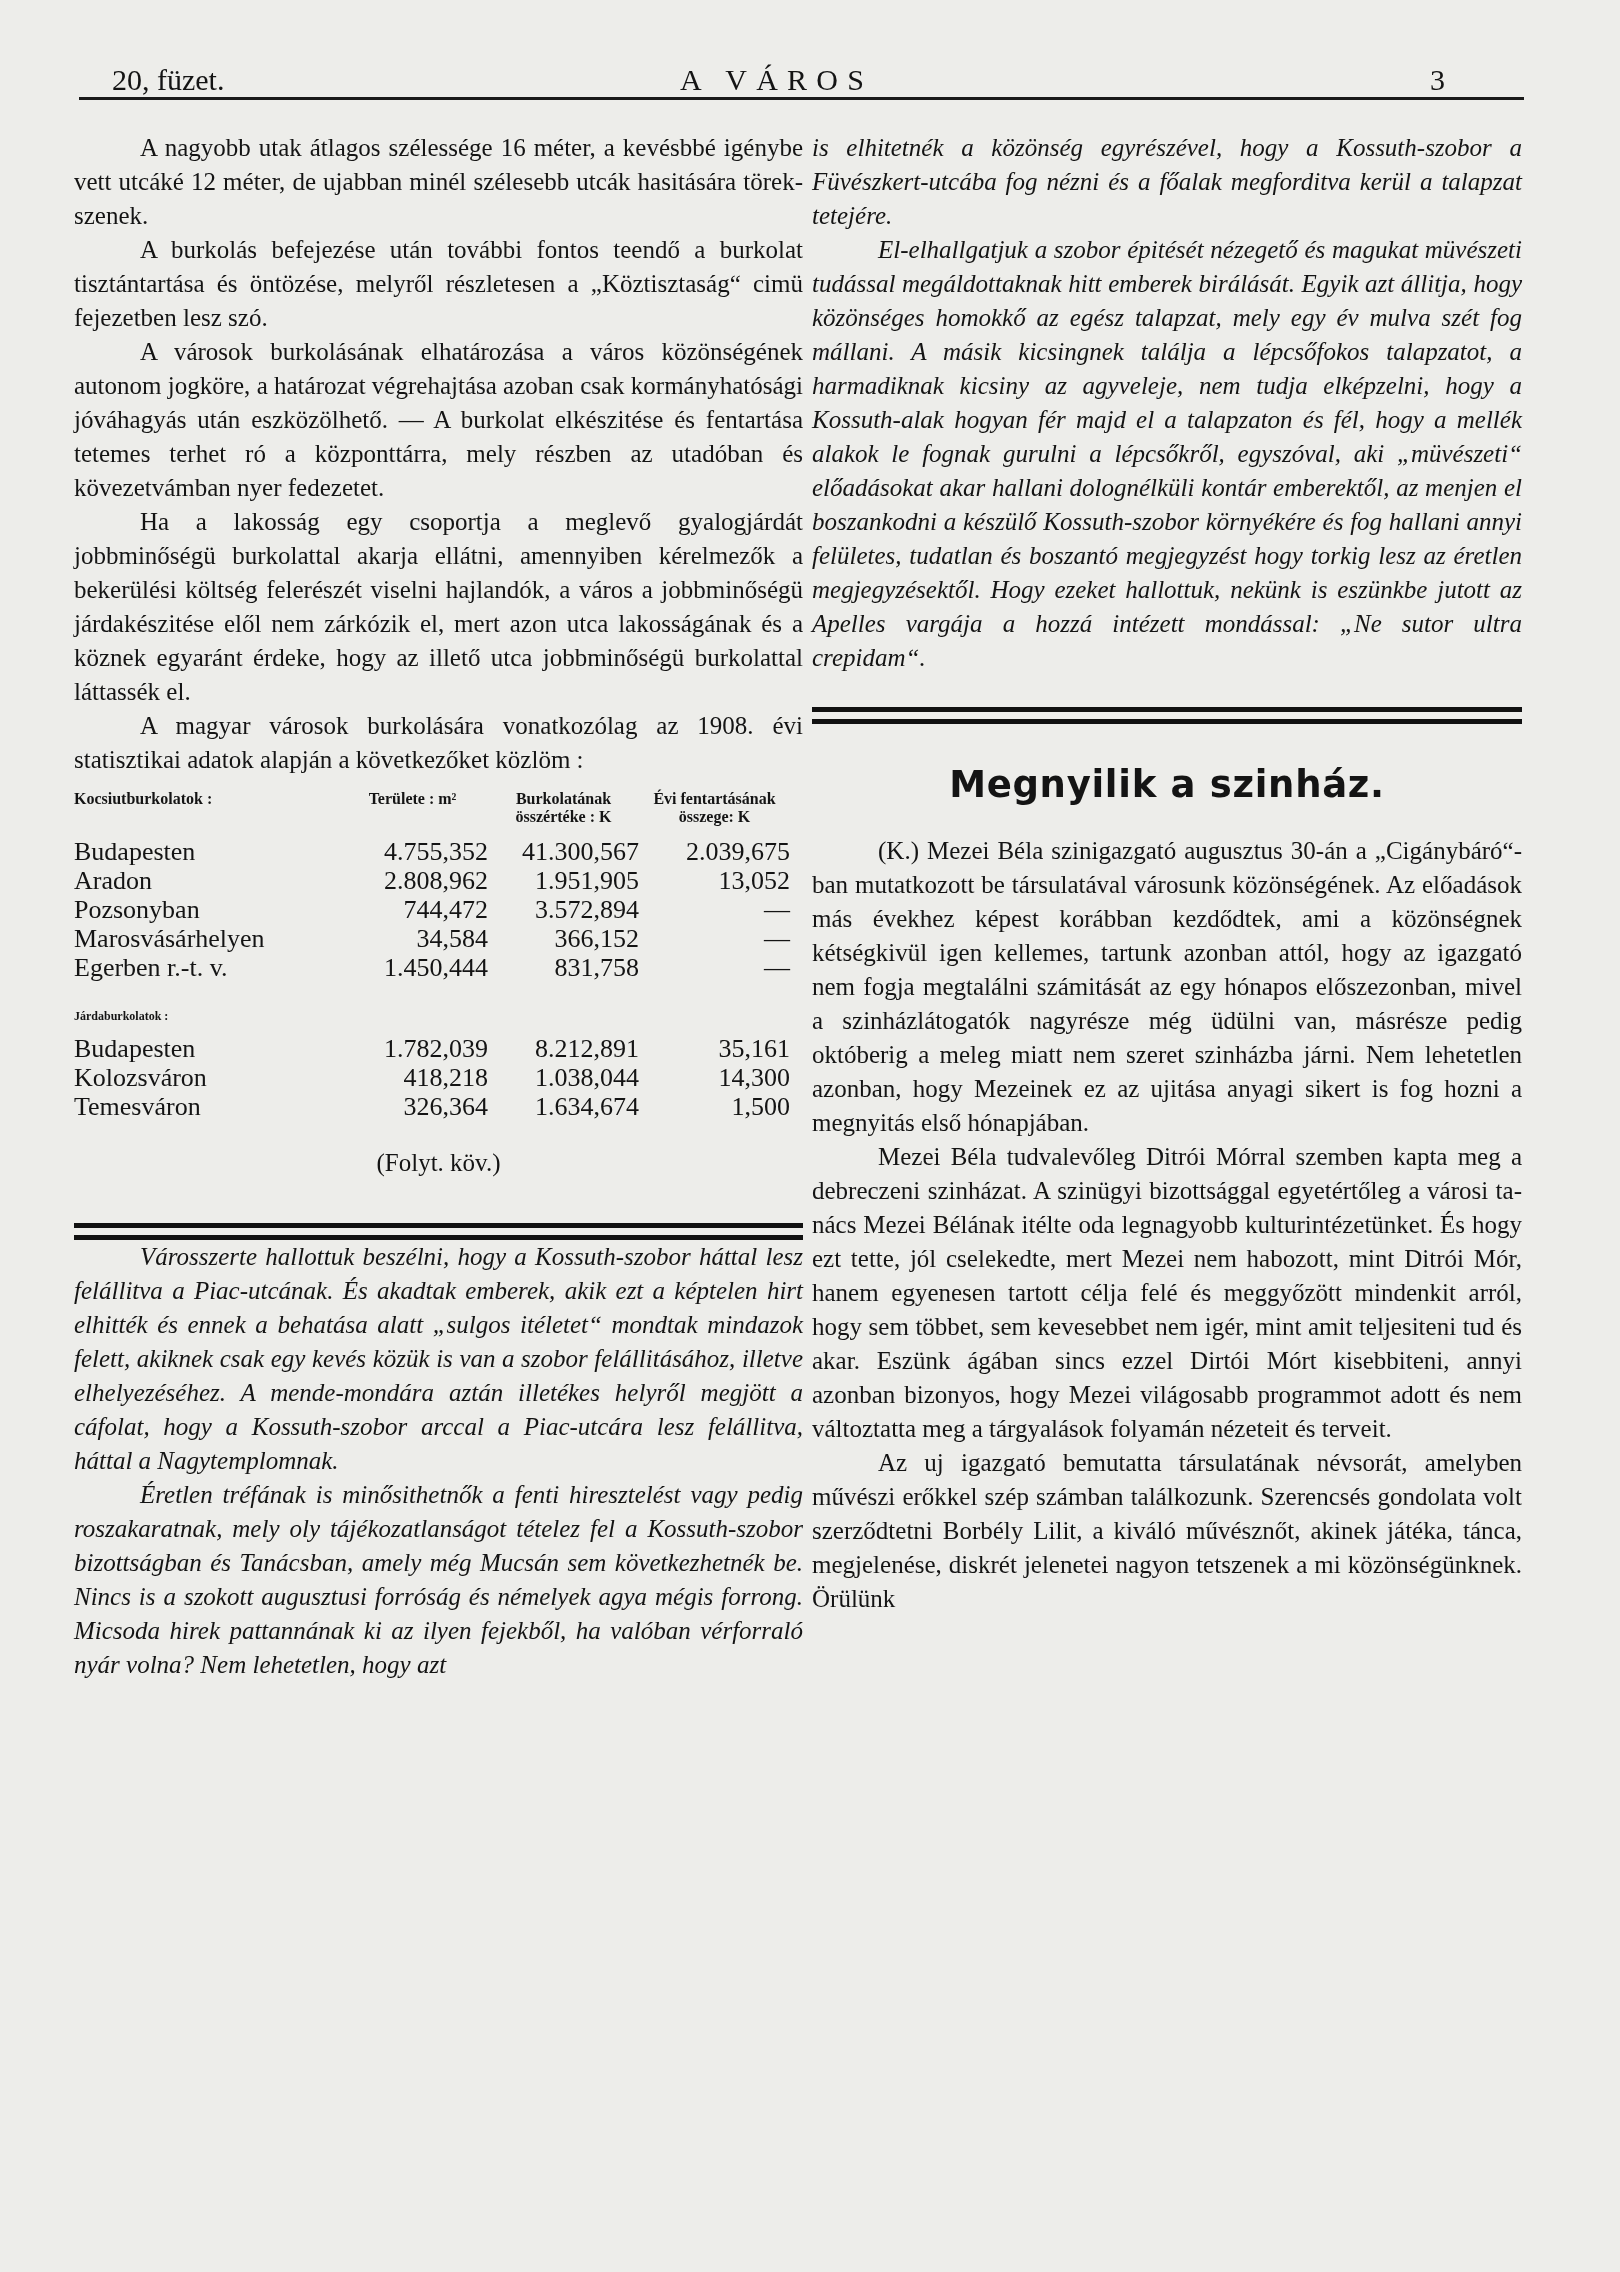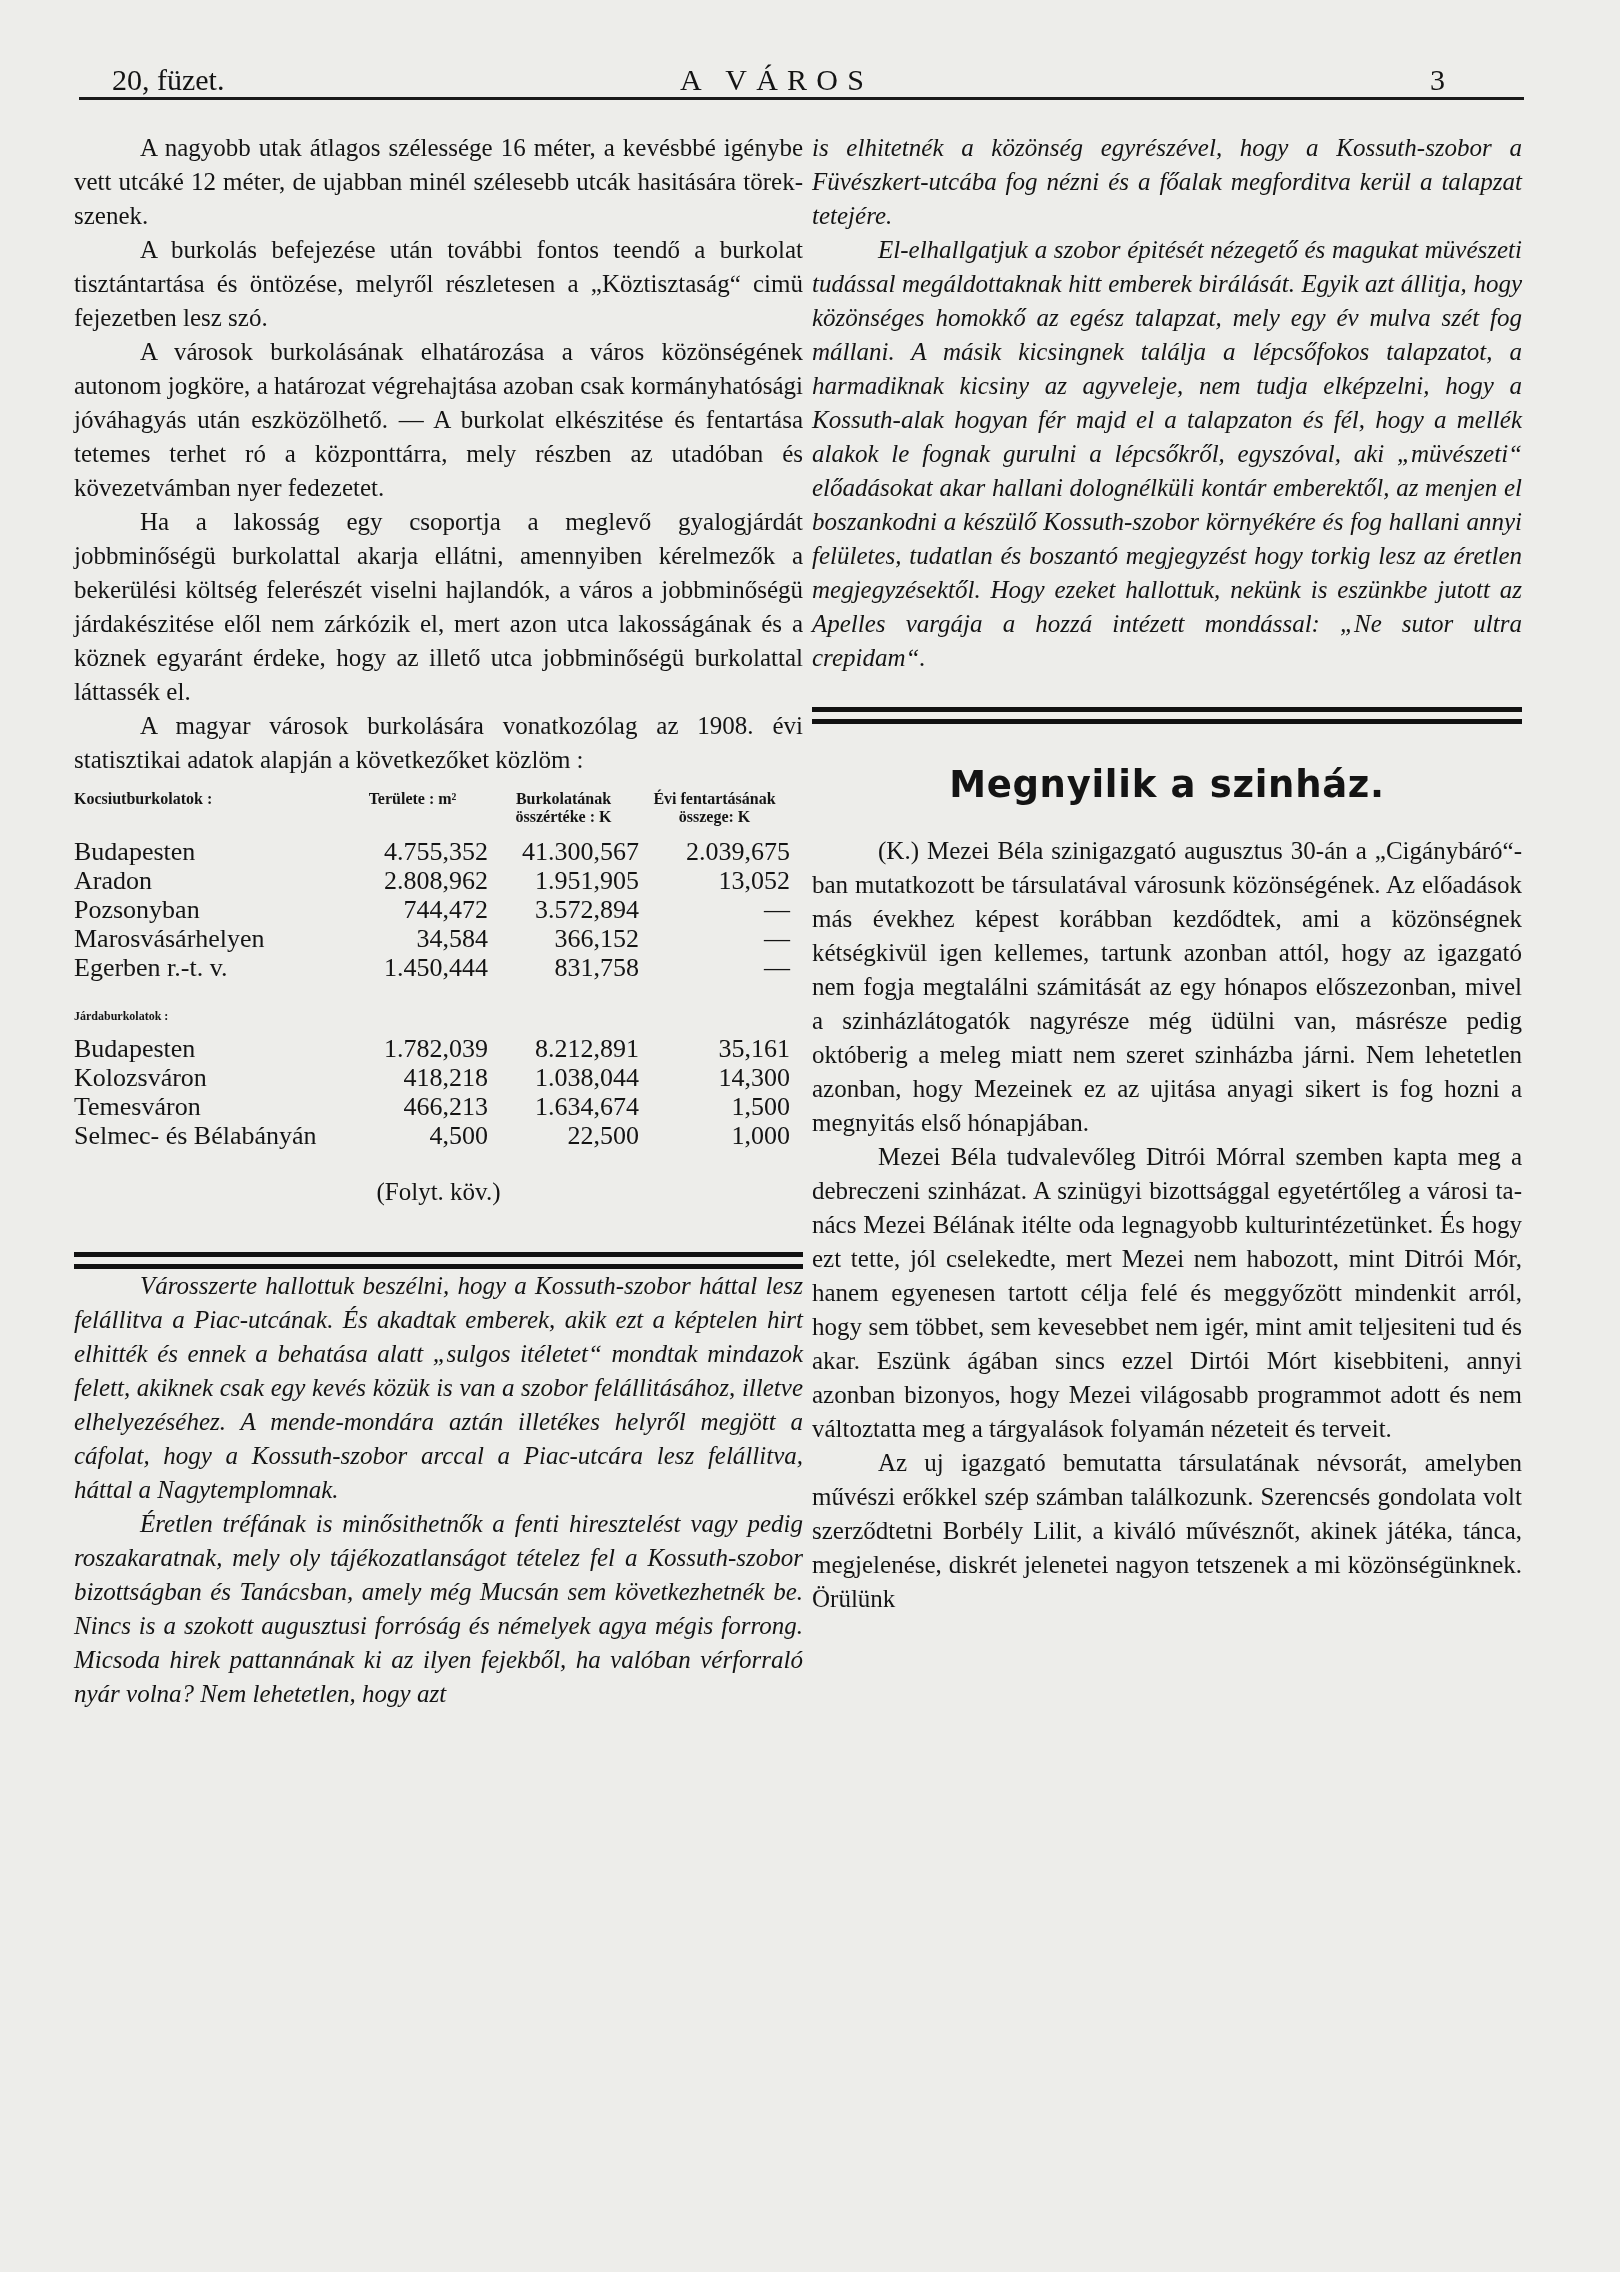--- a/index.html
+++ b/index.html
@@ -119,29 +119,23 @@
       <td class="num">35,161</td>
     </tr>
     <tr>
       <td>Kolozsváron</td>
       <td class="num">418,218</td>
       <td class="num">1.038,044</td>
       <td class="num">14,300</td>
     </tr>
     <tr>
       <td>Temesváron</td>
-      <td class="num">466,213</td>
+      <td class="num">326,364</td>
       <td class="num">1.634,674</td>
       <td class="num">1,500</td>
-    </tr>
-    <tr>
-      <td>Selmec- és Bélabányán</td>
-      <td class="num">4,500</td>
-      <td class="num">22,500</td>
-      <td class="num">1,000</td>
     </tr>
   </tbody>
     </table>
 
   <div class="folyt">(Folyt. köv.)</div>
 
   <div class="double-rule">
     <div class="r1"></div>
       <div class="r2"></div>
   </div>

